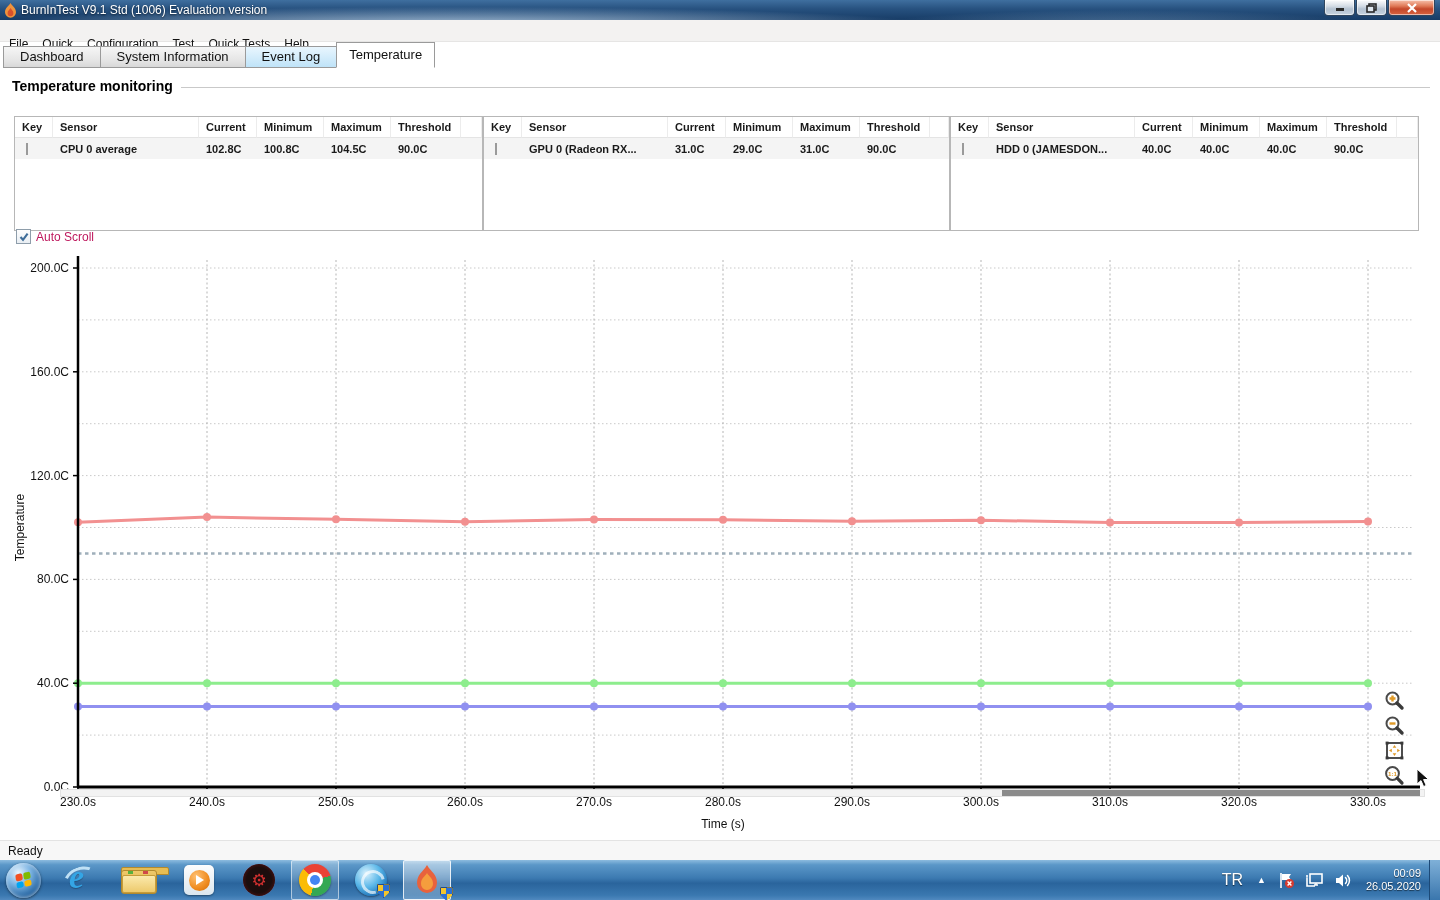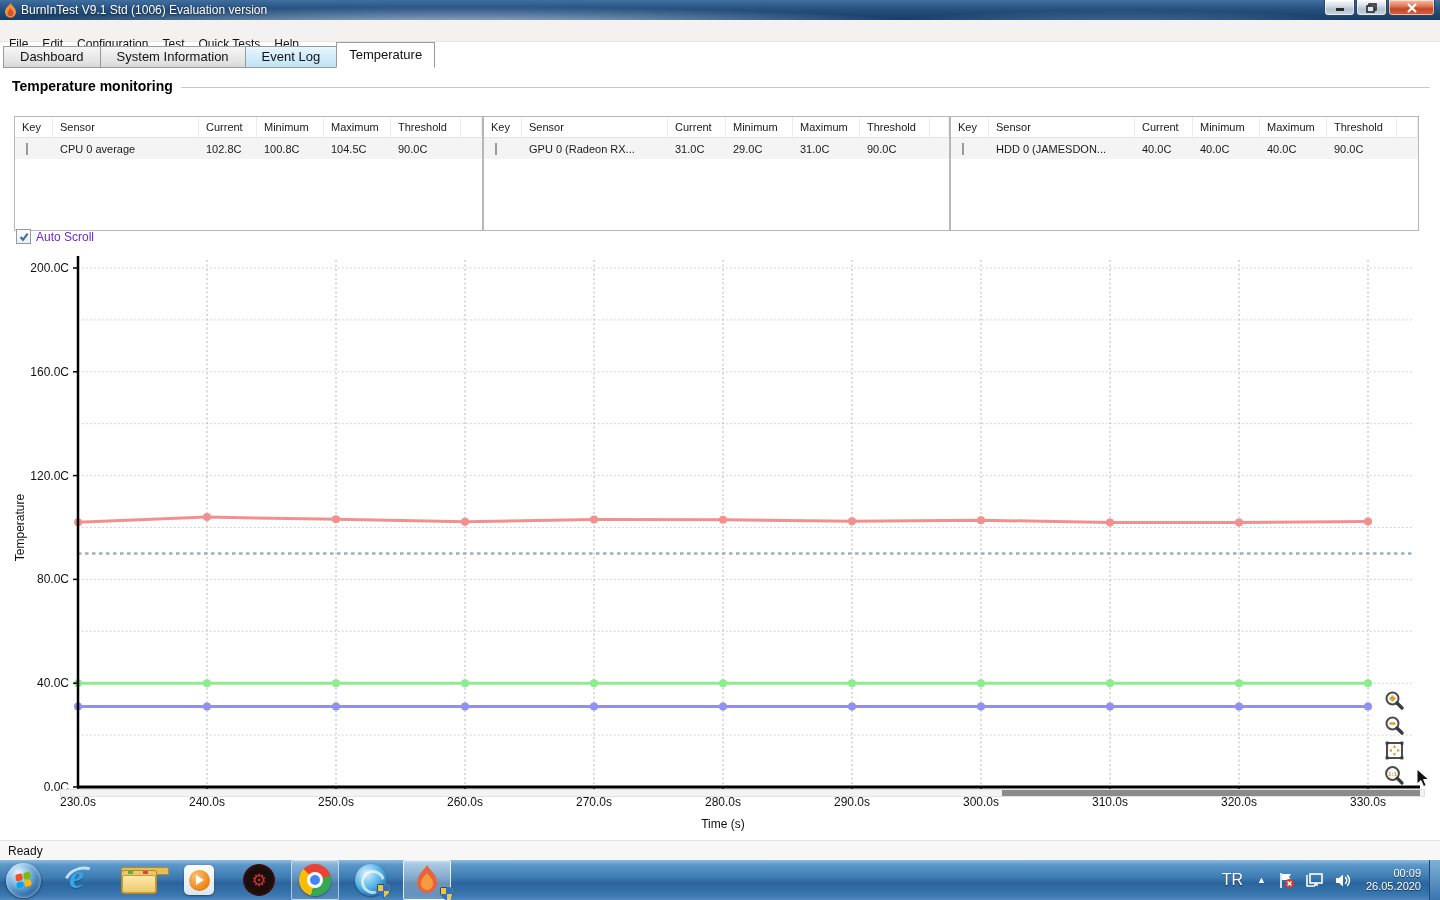--- a/index.html
+++ b/index.html
@@ -36,30 +36,30 @@
   .tab.hl{background:linear-gradient(180deg,#e9f6fe,#bfe3f8);}
   .tab.active{height:24px;line-height:24px;background:#fff;border-bottom:1px solid #fff;
     position:relative;z-index:2;padding:0 12px;}
 
   
   .heading-row{position:absolute;top:78px;left:12px;right:10px;display:flex;align-items:center;}
   .heading-row .page-title{font-size:14px;font-weight:bold;color:#000;white-space:nowrap;}
   .heading-row .rule{flex:1;height:1px;background:#c9c9c9;margin-left:8px;margin-top:2px;}
 
   
-  .stable{position:absolute;top:116px;height:113px;background:#fff;border:1px solid #b7b7b7;font-size:11px;color:#1a1a1a;}
+  .stable{position:absolute;top:116px;height:113px;background:#fff;border:1px solid #b7b7b7;font-size:11px;color:#1a1a1a;font-weight:bold;}
   .t1{left:14px;width:467px;} .t2{left:483px;width:465px;} .t3{left:950px;width:467px;}
   .srow{display:grid;grid-template-columns:38px 146px 58px 67px 67px 70px 1fr;height:21px;align-items:center;}
   .shead .cell{border-right:1px solid #ececec;border-bottom:1px solid #e4e4e4;height:21px;display:flex;align-items:center;padding-left:7px;box-sizing:border-box;}
   .sdata{background:#f4f4f4;}
   .sdata .cell{padding-left:7px;white-space:nowrap;overflow:hidden;}
   .swatch{width:23px;height:13px;border:1px solid #9a9a9a;margin-left:4px;}
 
   
-  .autoscroll{position:absolute;top:229px;left:16px;display:flex;align-items:center;font-size:12px;color:#6d28d9;}
+  .autoscroll{position:absolute;top:229px;left:16px;display:flex;align-items:center;font-size:12px;color:#be185d;}
   .cbx{width:13px;height:13px;border:1px solid #8e9daa;background:linear-gradient(180deg,#fdfdfd,#e9eef3);
     display:inline-flex;align-items:center;justify-content:center;margin-right:5px;}
 
   
   .chart-wrap{position:absolute;top:250px;left:0;width:1440px;height:585px;}
   svg text{font-family:"Liberation Sans",sans-serif;}
 
   
   .zoomtools{position:absolute;left:1383px;top:689px;display:flex;flex-direction:column;gap:3px;}
   .ztool{width:22px;height:22px;display:flex;align-items:center;justify-content:center;}
@@ -151,21 +151,21 @@
       <div class="winbtn close">
         <svg width="10" height="10" viewBox="0 0 10 10">
           <path d="M1 1 L9 9 M9 1 L1 9" stroke="#fff" stroke-width="2.2"></path>
         </svg>
       </div>
     </div>
   </div>
 
   <div class="menubar">
     <span class="menu-item">File</span>
-    <span class="menu-item">Edit</span>
+    <span class="menu-item">Quick</span>
     <span class="menu-item">Configuration</span>
     <span class="menu-item">Test</span>
     <span class="menu-item">Quick Tests</span>
     <span class="menu-item">Help</span>
   </div>
 
   <div class="tabstrip">
     <div class="tab">Dashboard</div>
     <div class="tab">System Information</div>
     <div class="tab hl">Event Log</div>

